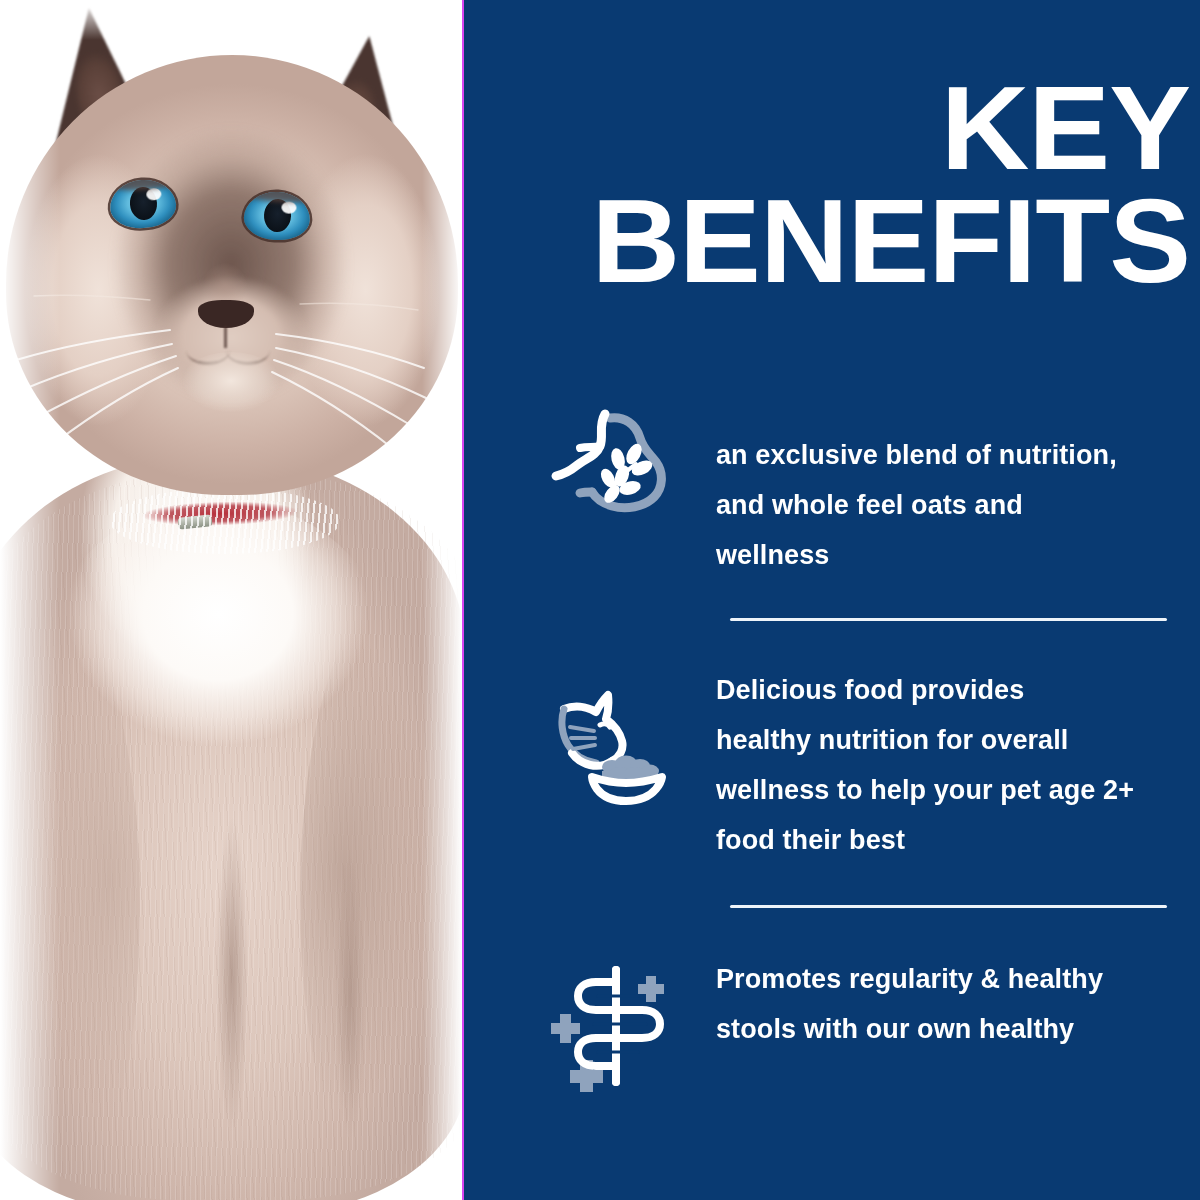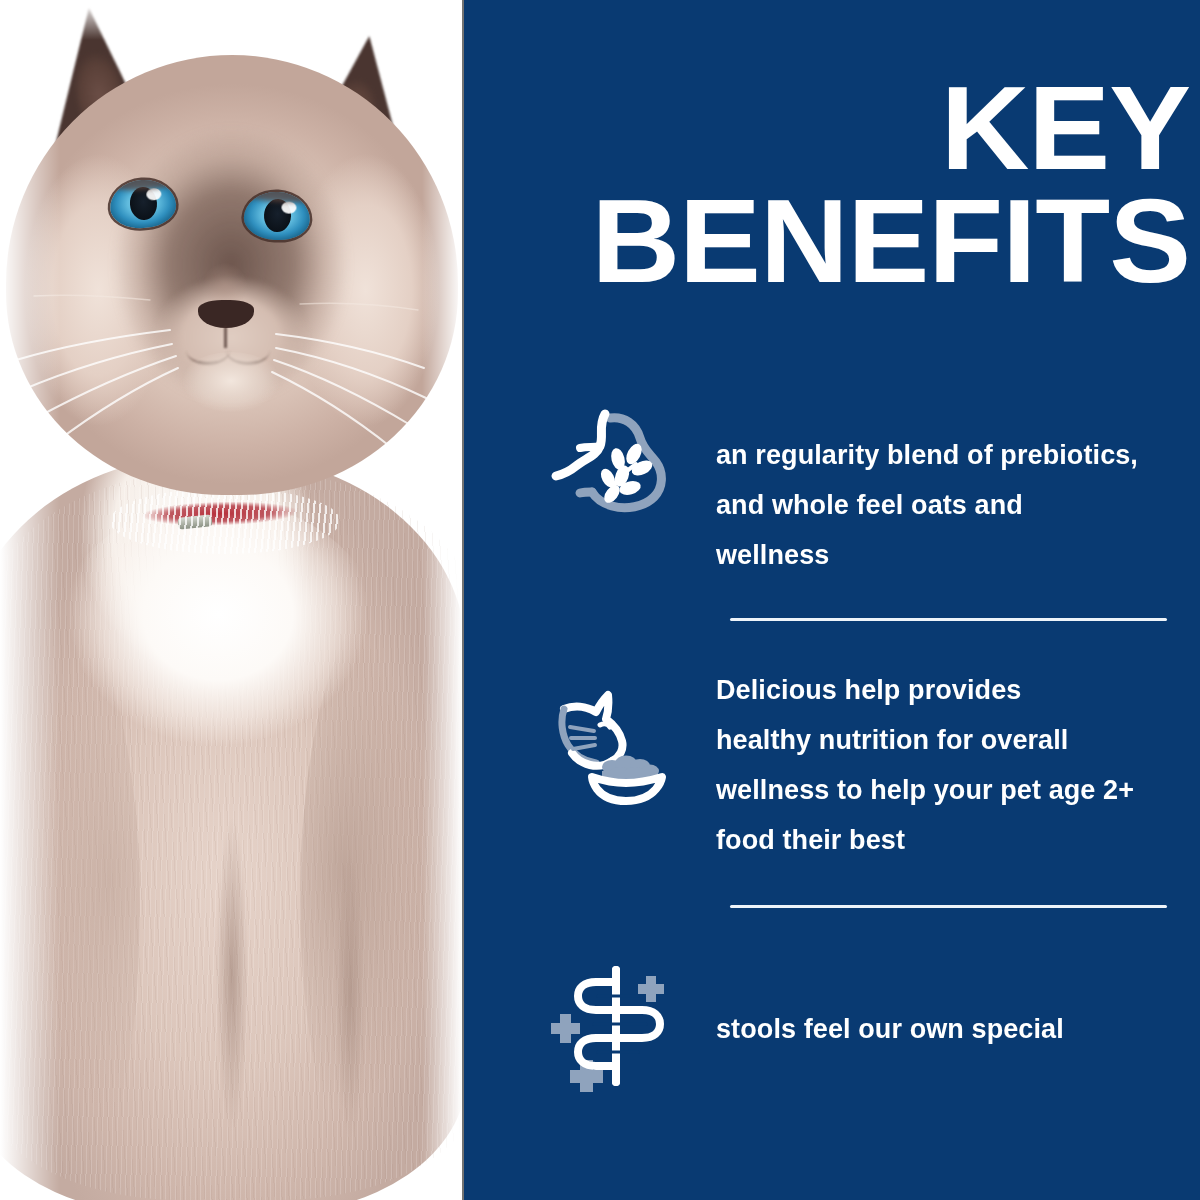--- a/index.html
+++ b/index.html
@@ -384,21 +384,21 @@
   }
 
   
   .blue-panel {
     position: absolute;
     left: 462px;
     top: 0;
     width: 738px;
     height: 1200px;
     background: #093a72;
-    border-left: 2px solid #737373;
+    border-left: 2px solid #d946ef;
     box-sizing: border-box;
   }
 
   .headline {
     position: absolute;
     left: 20px;
     top: 72px;
     width: 706px;
     text-align: right;
     color: #ffffff;
@@ -563,21 +563,21 @@
               <ellipse cx="92" cy="72" rx="6.5" ry="11" transform="rotate(64 92 72)"></ellipse>
               <ellipse cx="72" cy="80" rx="6.5" ry="11" transform="rotate(20 72 80)"></ellipse>
               <ellipse cx="58" cy="82" rx="6" ry="10" transform="rotate(-28 58 82)"></ellipse>
               <ellipse cx="80" cy="92" rx="6.5" ry="11" transform="rotate(74 80 92)"></ellipse>
               <ellipse cx="62" cy="98" rx="6" ry="10" transform="rotate(38 62 98)"></ellipse>
             </g>
           </svg>
         </div>
         <div class="benefit-text">
           <br>
-          <span>an regularity blend of prebiotics,</span><br>
+          <span>an exclusive blend of nutrition,</span><br>
           <span>and whole feel oats and</span><br>
           <span>wellness</span>
         </div>
       </div>
 
       <div class="sp-1"></div>
       <div class="divider"></div>
       <div class="sp-2"></div>
 
       <div class="benefit benefit-2">
@@ -607,21 +607,21 @@
               <ellipse cx="70" cy="95" rx="11" ry="7"></ellipse>
               <ellipse cx="85" cy="95" rx="11" ry="7"></ellipse>
               <rect x="52" y="92" width="56" height="10"></rect>
             </g>
 
             <path d="M42,98 C42,98 60,104 76,104 C92,104 112,98 112,98
                      C112,98 108,122 76,122 C44,122 42,98 42,98 Z" fill="none" stroke="#ffffff" stroke-width="8" stroke-linejoin="round"></path>
           </svg>
         </div>
         <div class="benefit-text">
-          <span>Delicious help provides</span><br>
+          <span>Delicious food provides</span><br>
           <span>healthy nutrition for overall</span><br>
           <span>wellness to help your pet age 2+</span><br>
           <span>food their best</span>
         </div>
       </div>
 
       <div class="sp-3"></div>
       <div class="divider"></div>
       <div class="sp-4"></div>
 
@@ -650,20 +650,20 @@
               <path d="M48,92 L88,92"></path>
             </g>
 
             <g fill="none" stroke="#ffffff" stroke-width="8" stroke-linecap="round">
               <path d="M66,10 L66,14"></path>
               <path d="M66,118 L66,122"></path>
             </g>
           </svg>
         </div>
         <div class="benefit-text">
-          <br>
-          <span>stools feel our own special</span><br>
+          <span>Promotes regularity &amp; healthy</span><br>
+          <span>stools with our own healthy</span><br>
         </div>
       </div>
 
     </div>
   </div>
 </div>
 
 </body></html>

